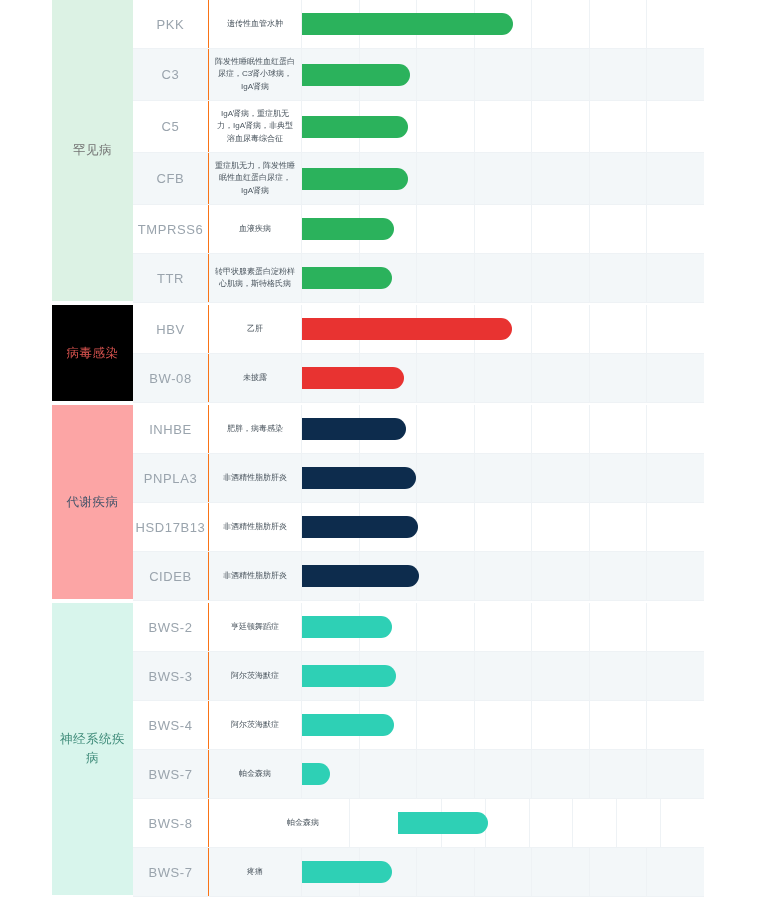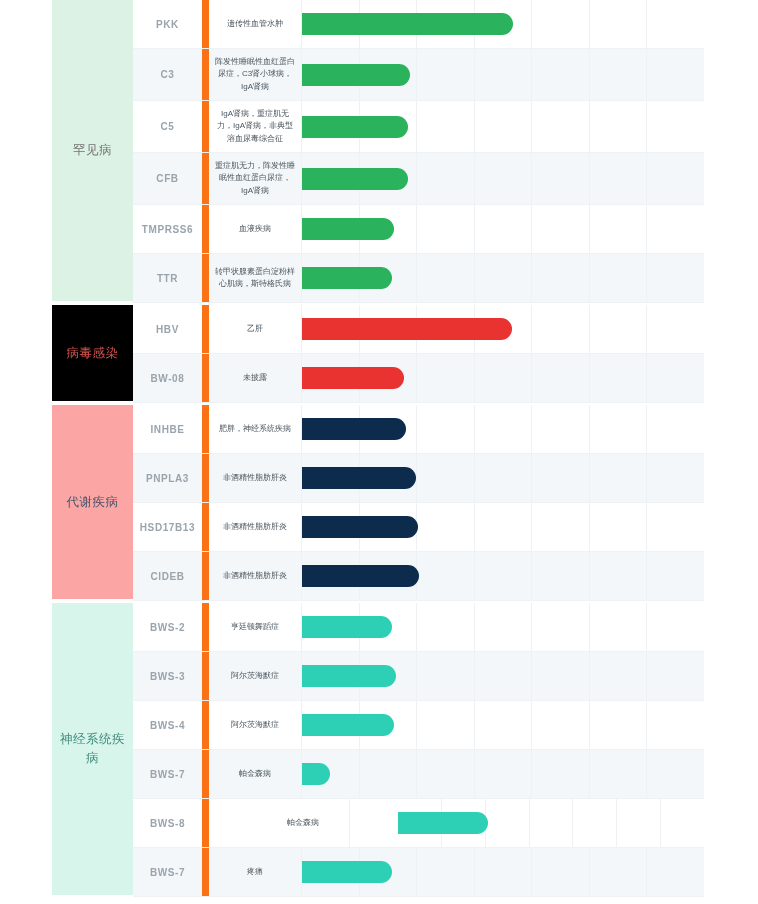--- a/index.html
+++ b/index.html
@@ -56,28 +56,27 @@
     box-sizing: border-box;
     border-bottom: 1px solid #eef2f5;
   }
   .data-row.alt { background: #f3f7f9; }
   .data-row.plain { background: #ffffff; }
 
   .gene-cell {
     width: 76px;
     flex: 0 0 76px;
     box-sizing: border-box;
-    border-right: 7px solid #f97316;
+    border-right: 1px solid #f97316;
     display: flex;
     align-items: center;
     justify-content: center;
-    font-size: 10px;
+    font-size: 13px;
     color: #9aa4ad;
     letter-spacing: 0.6px;
-    font-weight: bold;
   }
 
   .indication-cell {
     width: 93px;
     flex: 0 0 93px;
     box-sizing: border-box;
     border-right: 1px solid #eef2f5;
     display: flex;
     align-items: center;
     justify-content: center;
@@ -270,21 +269,21 @@
       </div>
     </div>
     <div class="group-gap"></div>
     <div class="group-row">
       <div class="cat-cell" style="background: #fca5a5; color: rgb(68, 84, 106);">
         <span class="cat-label">代谢疾病</span>
       </div>
       <div class="rows-wrap">
         <div class="data-row plain" style="height: 49px;">
           <div class="gene-cell">INHBE</div>
-          <div class="indication-cell">肥胖，神经系统疾病</div>
+          <div class="indication-cell">肥胖，病毒感染</div>
           <div class="bar-cell">
             <div class="gridlines">
               <span></span>
               <span></span>
               <span></span>
               <span></span>
               <span></span>
               <span></span>
               <span></span>
             </div>

